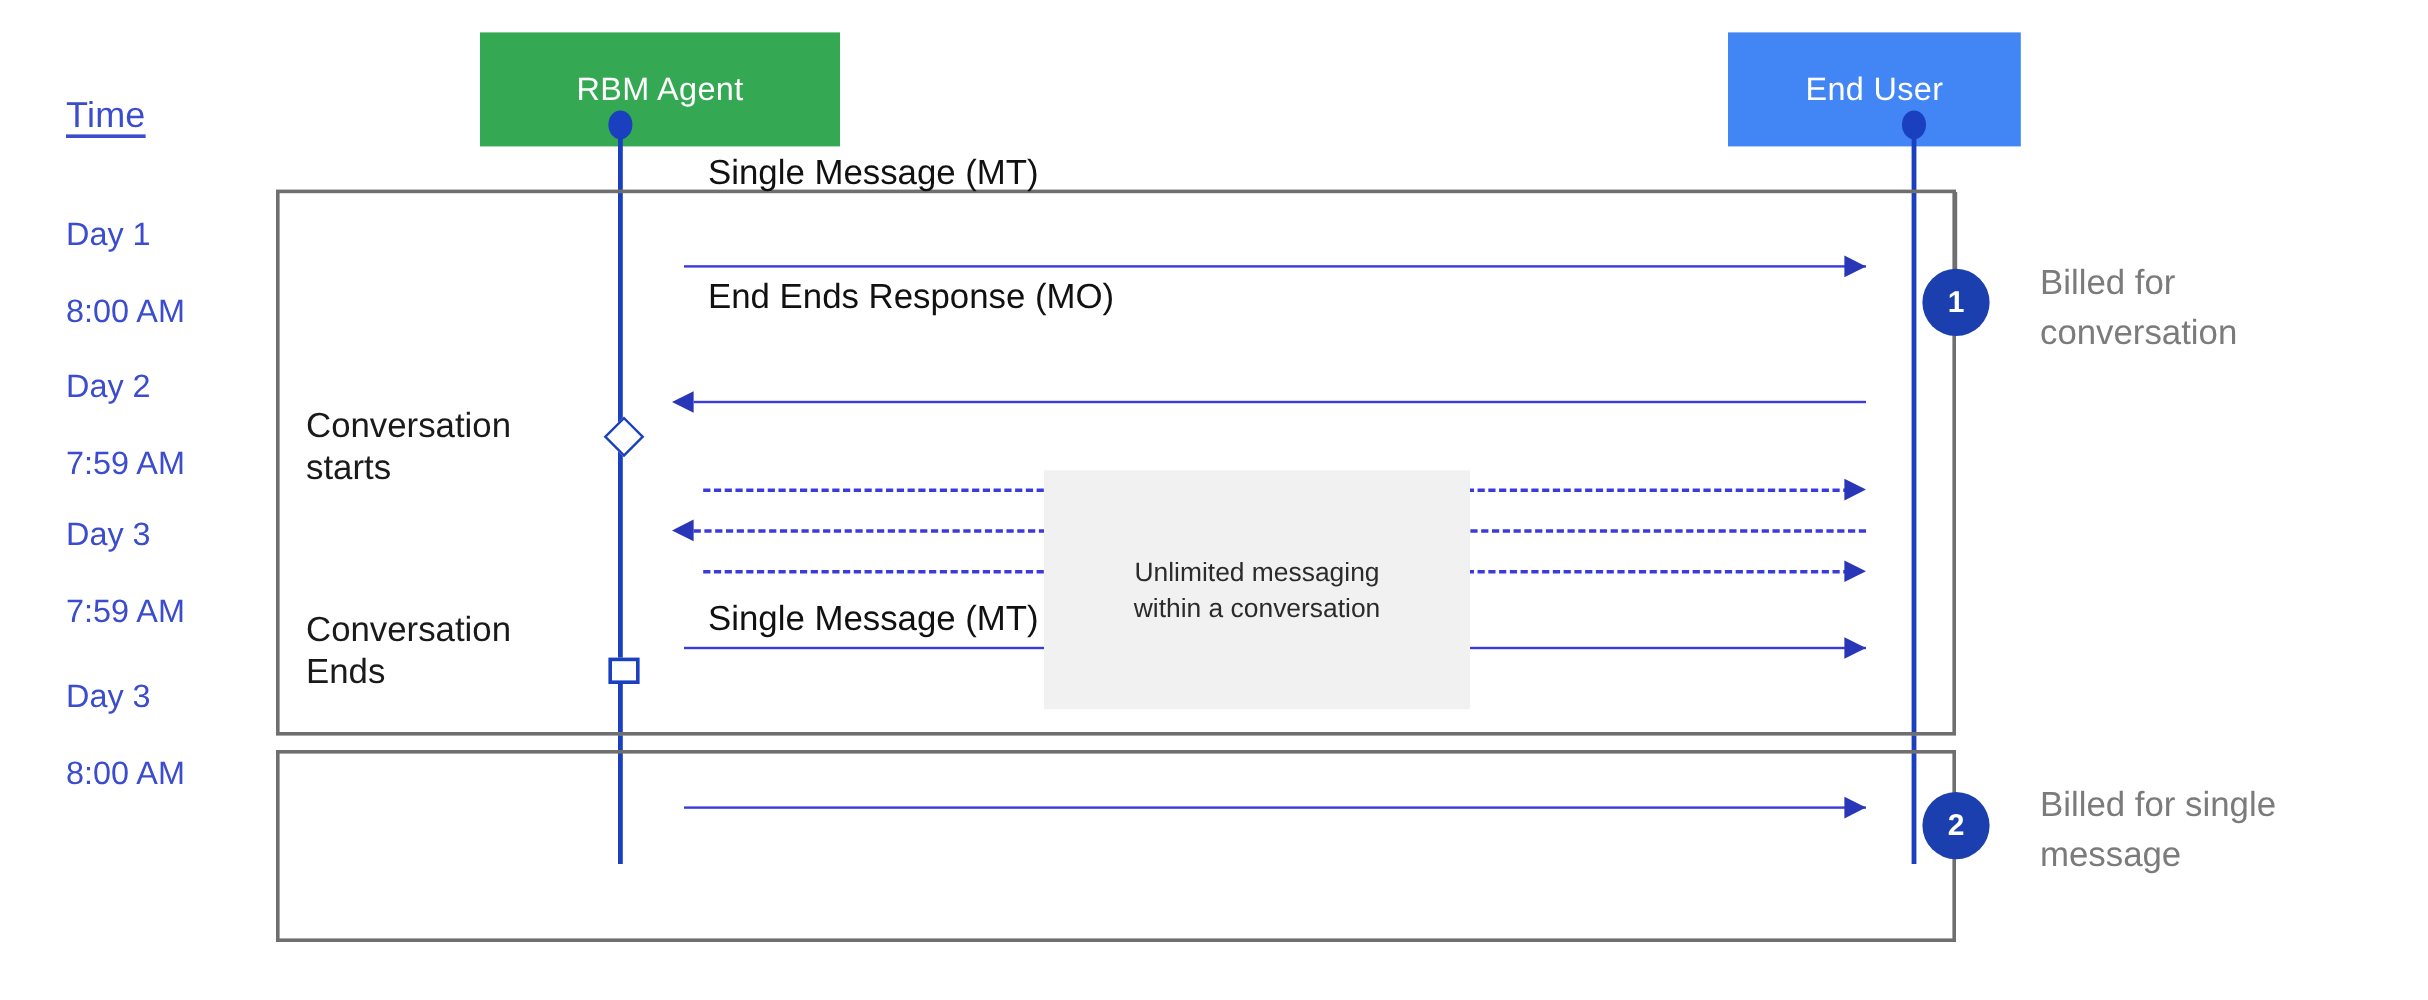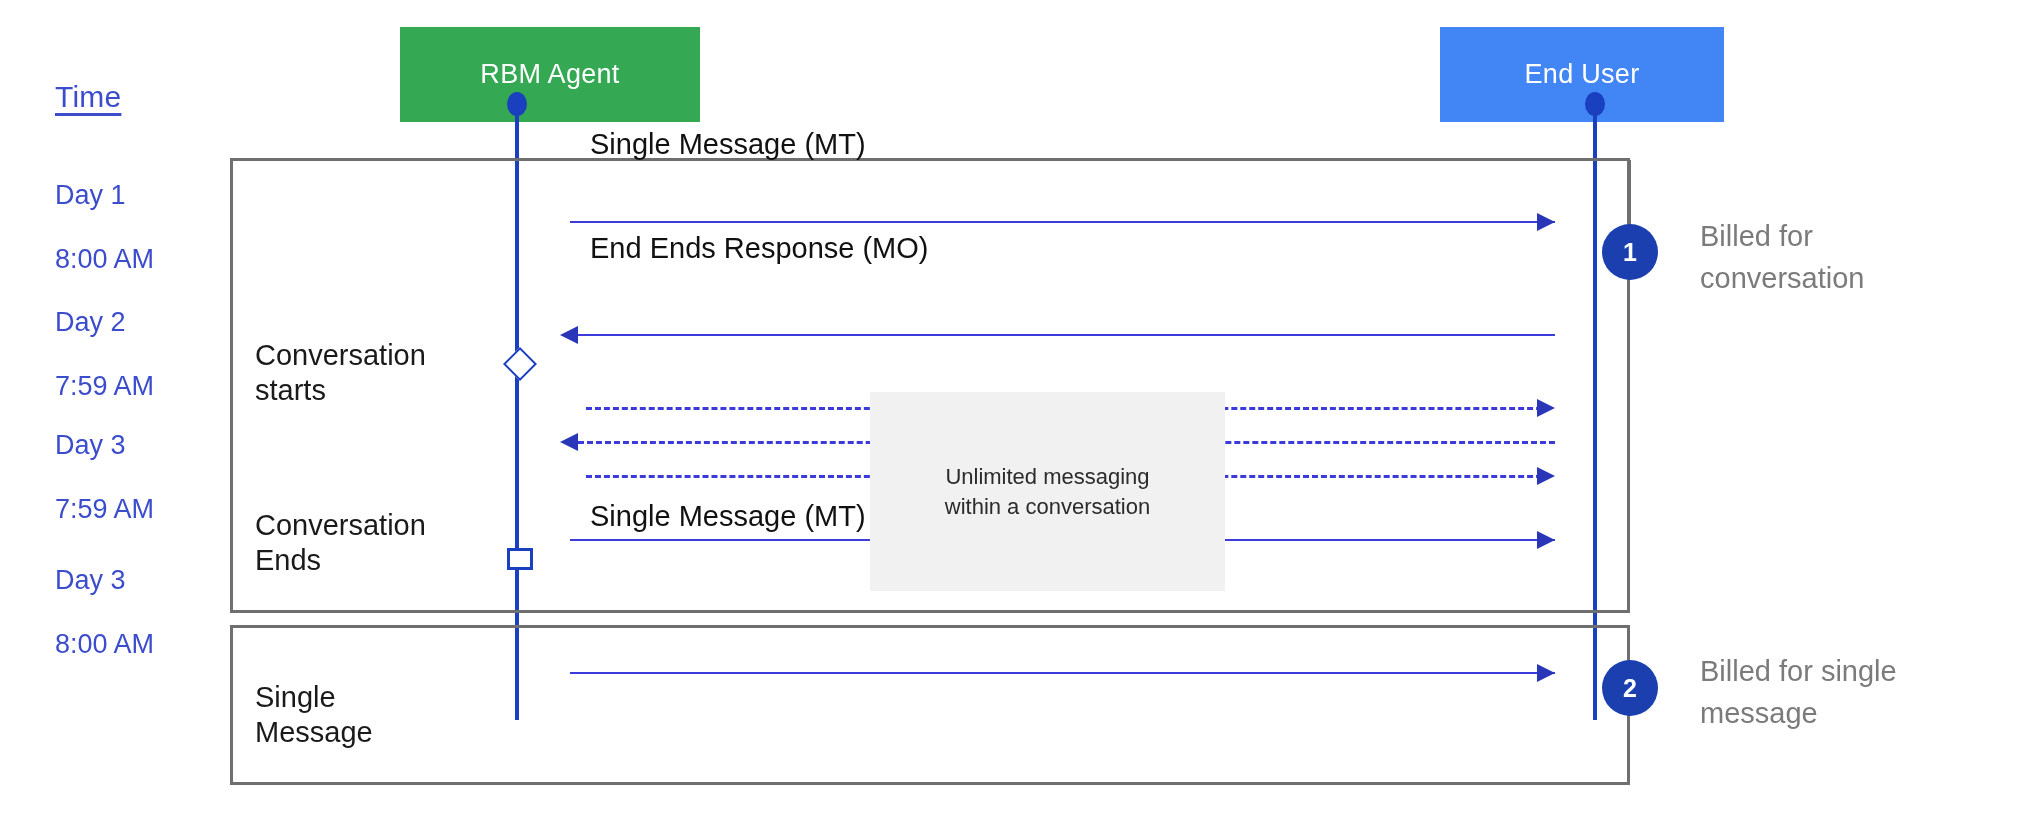--- a/index.html
+++ b/index.html
@@ -8,21 +8,21 @@
 
   .abs{position:absolute;}
 
   
   .time-header{left:55px;top:80px;font-size:30px;color:#3b4ccc;text-decoration:underline;text-underline-offset:6px;letter-spacing:.2px;}
   .time-row{left:55px;font-size:27px;color:#3b4ccc;line-height:1.18;white-space:pre-line;}
 
   
   .actor{display:flex;align-items:center;justify-content:center;color:#ffffff;font-size:27px;letter-spacing:.3px;}
   .actor-agent{left:400px;top:27px;width:300px;height:95px;background:#34A853;}
-  .actor-user{left:1440px;top:27px;width:284px;height:95px;background:#4285F4;}
+  .actor-user{left:1440px;top:27px;width:244px;height:95px;background:#4285F4;}
 
   
   .lifeline{width:4px;background:#1a3fbf;}
   .lifeline-dot{width:20px;height:24px;border-radius:50%;background:#1a3fbf;}
 
   
   .frame{border:3px solid #6f6f6f;background:transparent;box-sizing:border-box;}
 
   
   .frame-label{font-size:29px;color:#1a1a1a;line-height:1.2;white-space:pre-line;}
@@ -126,22 +126,20 @@
   <div class="abs note" style="left:870px;top:392px;width:355px;height:199px;">Unlimited messaging
 within a conversation</div>
 
   <div class="abs connector" style="left:1628px;top:160px;width:3px;height:92px;"></div>
   <div class="abs badge" style="left:1602px;top:224px;">1</div>
   <div class="abs caption" style="left:1700px;top:215px;">Billed for
 conversation</div>
 
   <div class="abs frame" style="left:230px;top:625px;width:1400px;height:160px;"></div>
 
-  <div class="abs frame-label" style="left:255px;top:680px;">Single
-Message</div>
 
   <div class="abs msg-label" style="left:590px;top:500px;">Single Message (MT)</div>
   <div class="abs arrow-line" style="left:570px;top:672px;width:985px;"></div>
   <div class="abs arrow-head right" style="left:1537px;top:664px;"></div>
 
   <div class="abs badge" style="left:1602px;top:660px;">2</div>
   <div class="abs caption" style="left:1700px;top:650px;">Billed for single
 message</div>
 
 </div>

